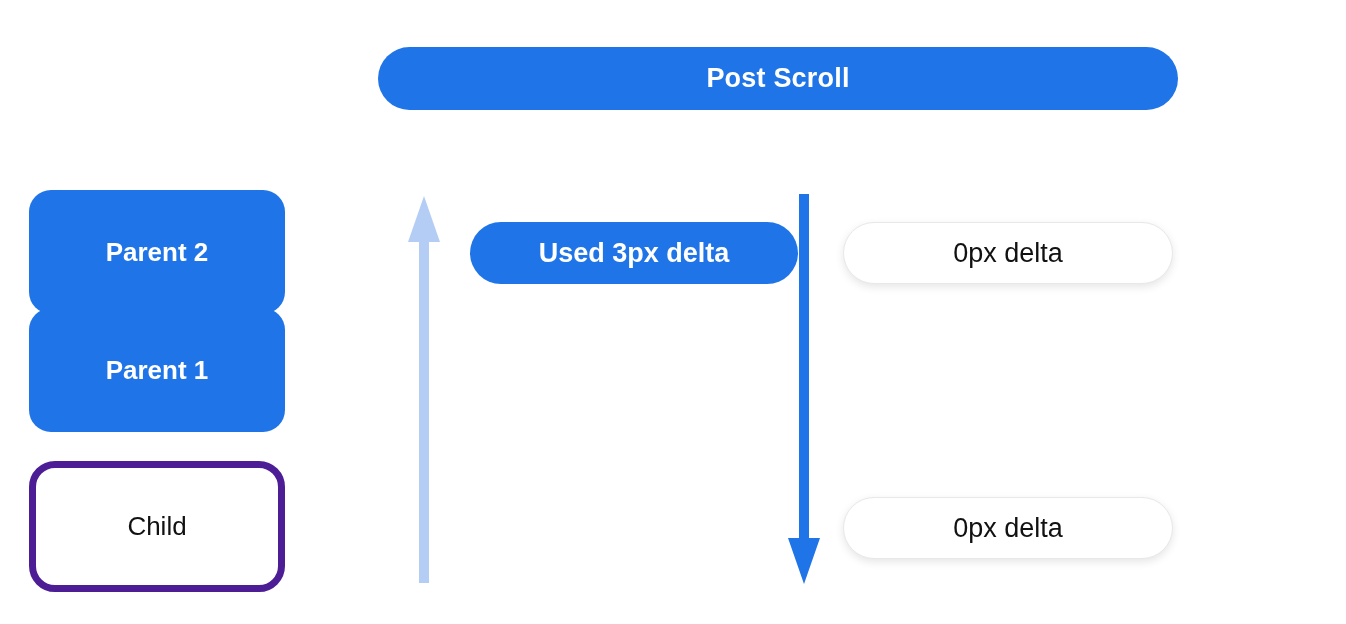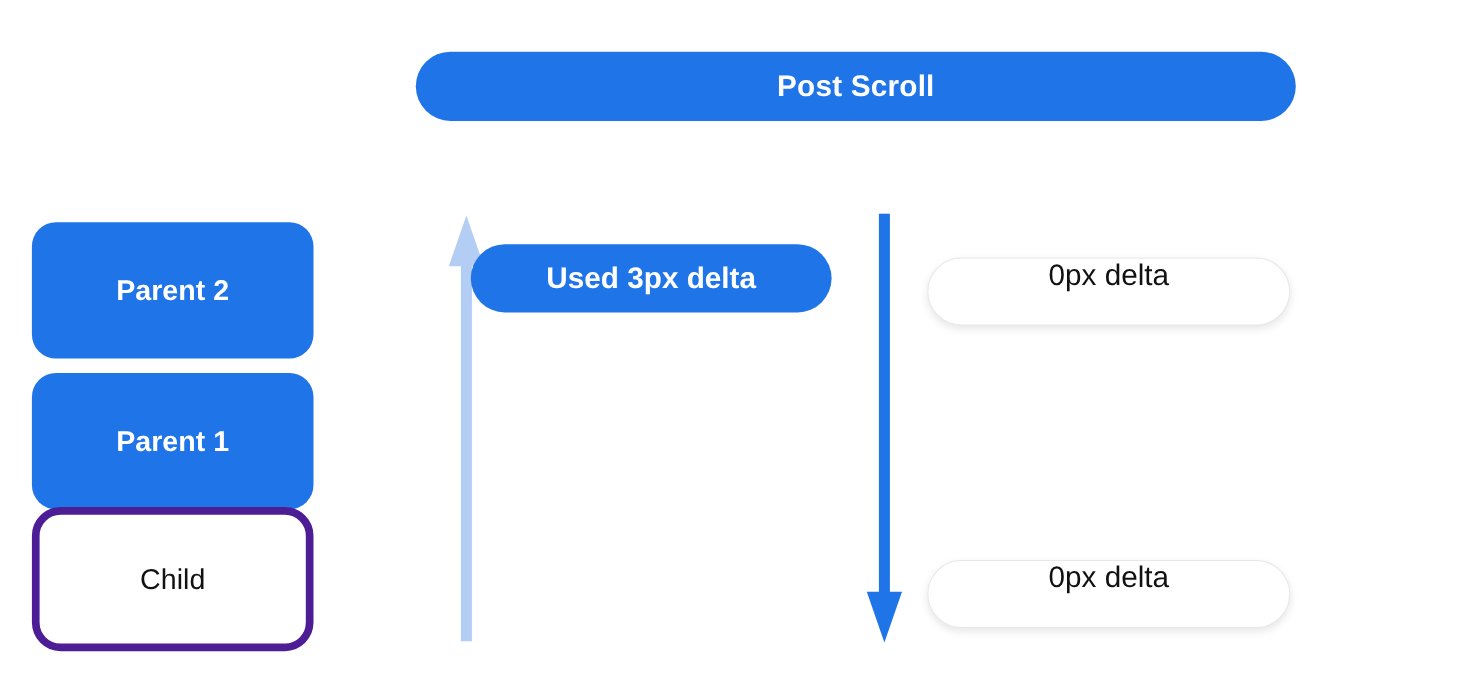--- a/index.html
+++ b/index.html
@@ -27,59 +27,58 @@
   
   .box {
     position: absolute;
     left: 29px;
     width: 256px; height: 124px;
     border-radius: 22px;
     display: flex; align-items: center; justify-content: center;
     font-size: 26px; font-weight: 700;
     box-sizing: border-box;
   }
-  .box-filled { background: #1f74e8; color: #ffffff; margin-top: 12px; }
+  .box-filled { background: #1f74e8; color: #ffffff; }
   .box-parent2 { top: 190px; }
-  .box-parent1 { top: 327px; }
+  .box-parent1 { top: 308px; }
   .box-child {
     top: 461px;
     height: 131px;
     background: #ffffff;
     border: 7px solid #4c1d95;
     border-radius: 26px;
     color: #111111;
     font-weight: 500;
   }
 
   
   .pill-blue {
     position: absolute;
-    left: 428px;
+    left: 470px;
     width: 328px; height: 62px;
     background: #1f74e8;
     border-radius: 31px;
     display: flex; align-items: center; justify-content: center;
     color: #ffffff; font-size: 27px; font-weight: 700;
   }
   .pill-used { top: 222px; }
   .pill-nodelta { top: 359px; }
 
   
   .pill-white {
     position: absolute;
     left: 843px;
     width: 330px; height: 62px;
     background: #ffffff;
     border: 1px solid #e8e8e8;
     border-radius: 31px;
     box-shadow: 0 3px 8px rgba(0,0,0,0.10);
-    display: flex; align-items: flex-start; justify-content: center;
+    display: flex; align-items: center; justify-content: center;
     color: #111111; font-size: 27px; font-weight: 500;
     box-sizing: border-box;
-    margin-top: 12px;
   }
   .pill-delta-top { top: 222px; }
   .pill-delta-bottom { top: 497px; }
 
   
   .arrow-svg { position: absolute; display: block; }
   .arrow-up-svg { left: 406px; top: 196px; }
   .arrow-down-svg { left: 786px; top: 194px; }
 </style>
 </head>

